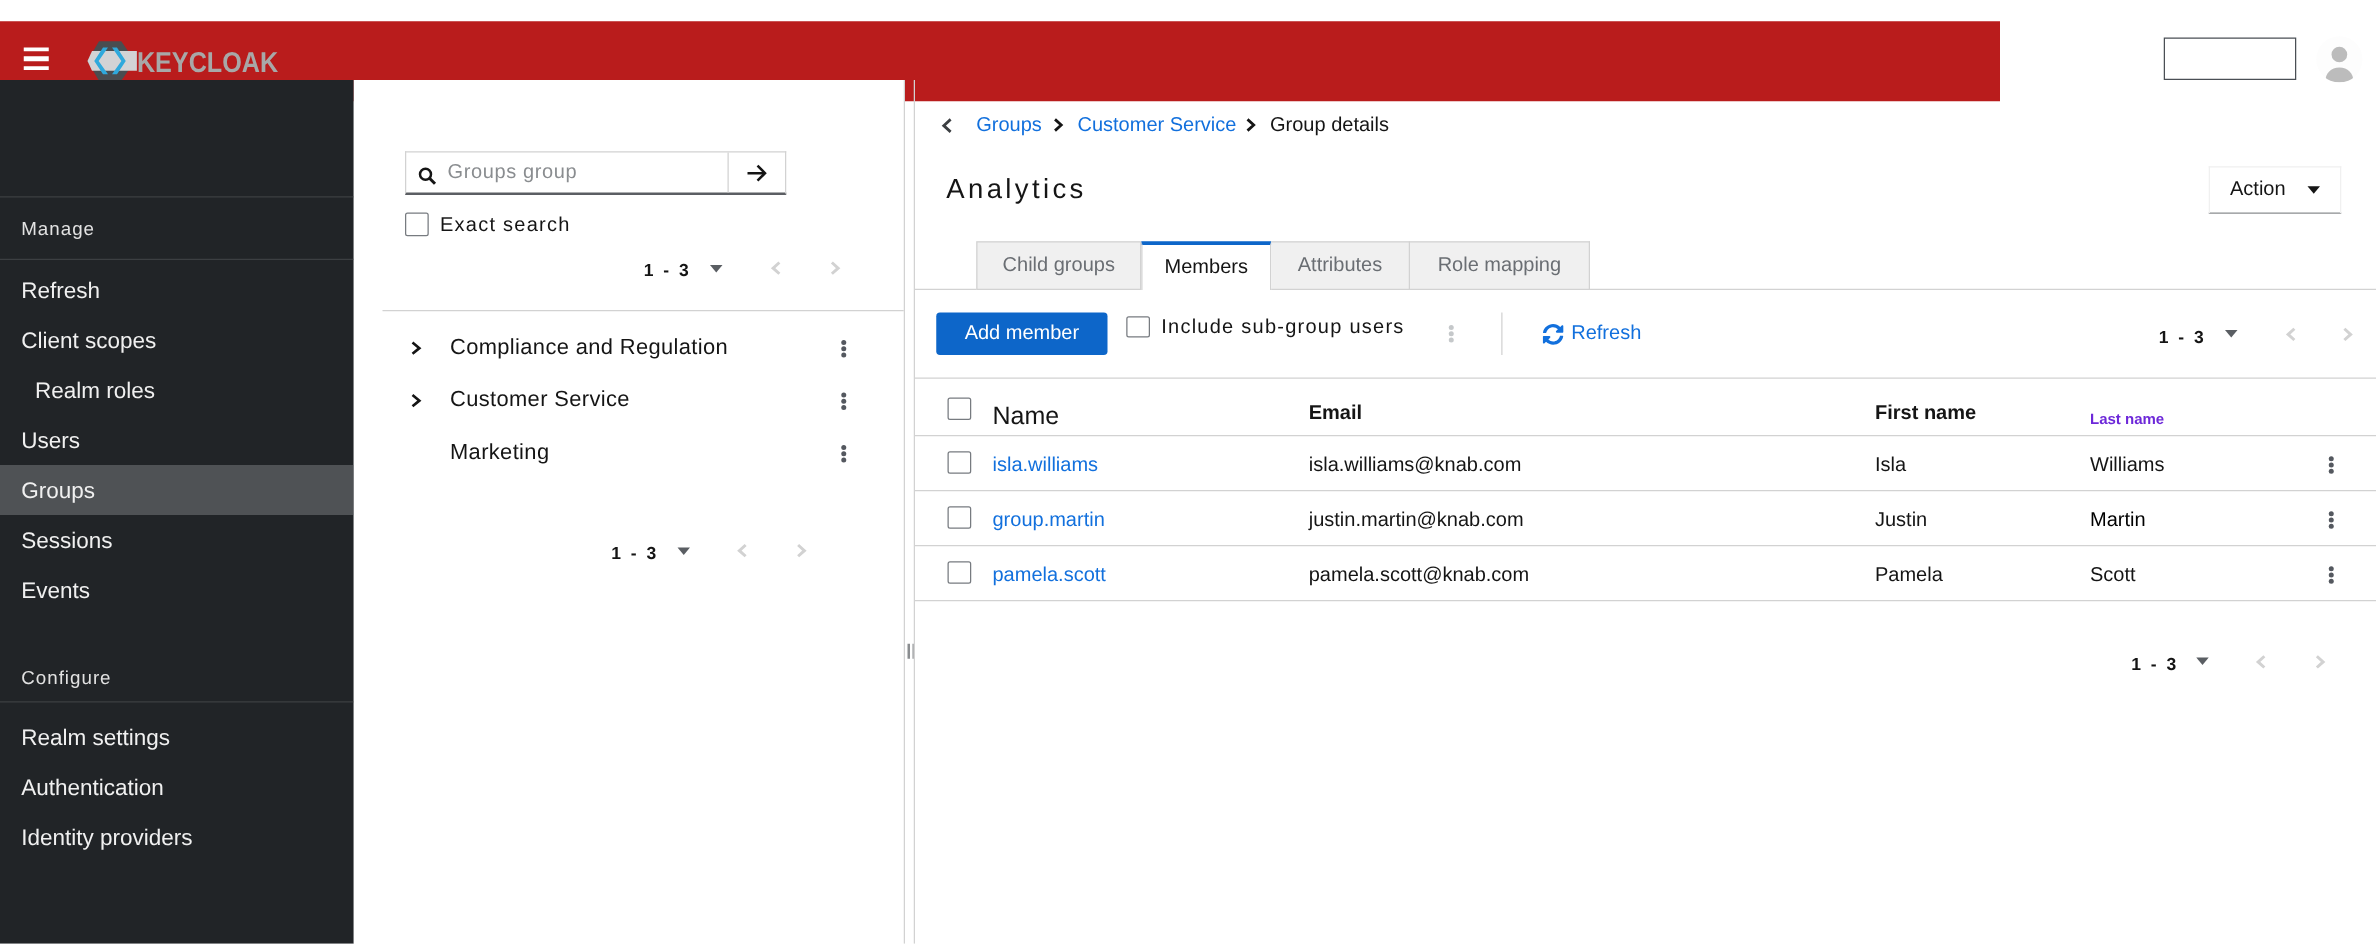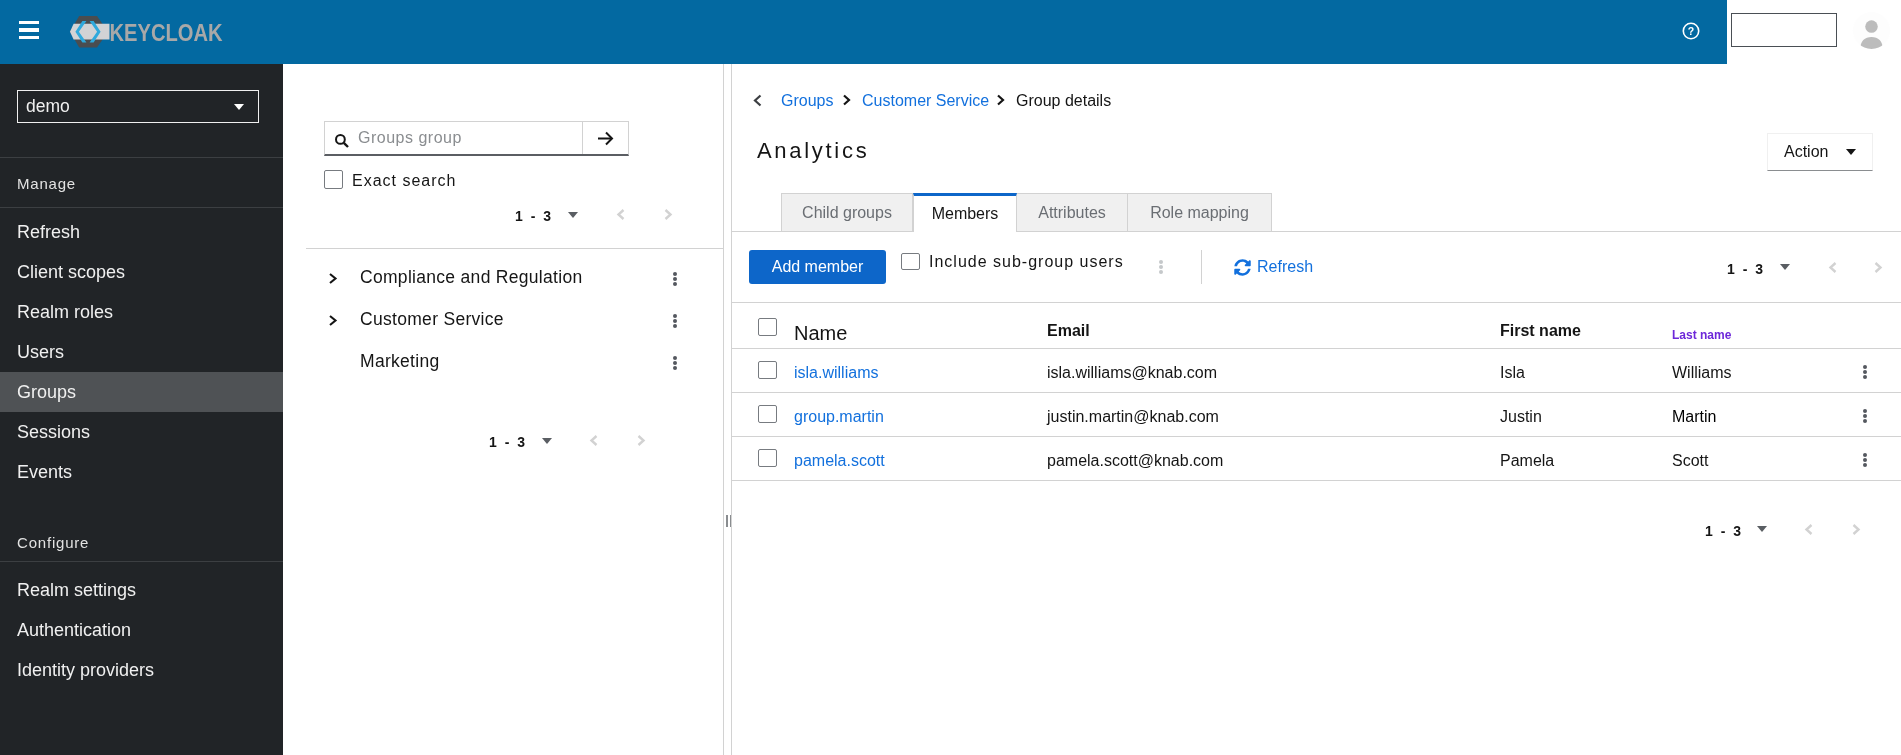--- a/index.html
+++ b/index.html
@@ -9,21 +9,21 @@
 .abs{position:absolute}
 .cv{display:flex;align-items:center}
 .caret{width:0;height:0;border-left:5px solid transparent;border-right:5px solid transparent;border-top:6px solid #5a5e63}
 .dot{width:4.2px;height:4.2px;border-radius:50%;background:#54585f;margin:0.75px 0}
 .link{color:#1270dd;text-decoration:none}
 </style>
 </head>
 <body>
 <div id="root">
 
-<div class="abs" style="left:0;top:0;width:1727px;height:64px;background:#0369a1">
+<div class="abs" style="left:0;top:17px;width:1600px;height:64px;background:#b91c1c">
 
   <div class="abs" style="left:19px;top:20.5px;width:20px;height:19px">
     <div style="height:3.5px;background:#fff"></div>
     <div style="height:3.5px;background:#fff;margin-top:4px"></div>
     <div style="height:3.5px;background:#fff;margin-top:4px"></div>
   </div>
 
   <svg class="abs" style="left:69px;top:13px" width="160" height="38" viewBox="0 0 160 38">
     <polygon points="1,18.7 10.2,3 28,3 39,18.7 28,34.5 10.2,34.5" fill="#4a4d50"></polygon>
     <polygon points="1,18.7 4.6,10.8 40.5,10.8 40.5,26.6 4.6,26.6" fill="#d2d3d5"></polygon>
@@ -44,31 +44,27 @@
 
   <div class="abs" style="left:1853px;top:12px;width:37px;height:37px;border-radius:50%;background:#fdfdfd;overflow:hidden">
     <svg width="37" height="37" viewBox="0 0 36 36">
       <circle cx="18" cy="14.2" r="6.1" fill="#bcbcbc"></circle>
       <path d="M7 36 C7 28.5 11.5 24.3 18 24.3 C24.5 24.3 29 28.5 29 36 Z" fill="#bcbcbc"></path>
     </svg>
   </div>
 </div>
 
 <div class="abs" style="left:0;top:64px;width:283px;height:691px;background:#212427;color:#f0f0f0">
-  <div class="abs cv" style="left:17px;top:26px;width:242px;height:33px;border:1px solid #f0f0f0;font-size:17.5px;padding:0 14px 0 8px;justify-content:space-between">
-    <span>demo</span>
-    <span class="caret" style="border-top-color:#fff"></span>
-  </div>
   <div class="abs" style="left:0;top:93px;width:283px;height:1px;background:#3c3f42"></div>
   <div class="abs" style="left:17px;top:111px;font-size:15px;letter-spacing:0.8px;color:#e2e2e2">Manage</div>
   <div class="abs" style="left:0;top:143px;width:283px;height:1px;background:#3c3f42"></div>
   <div class="abs" style="left:0;top:148px;width:283px;font-size:18px">
     <div style="height:40px;line-height:40px;padding-left:17px">Refresh</div>
     <div style="height:40px;line-height:40px;padding-left:17px">Client scopes</div>
-    <div style="height:40px;line-height:40px;padding-left:17px">Realm roles</div>
+    <div style="height:40px;line-height:40px;padding-left:28px">Realm roles</div>
     <div style="height:40px;line-height:40px;padding-left:17px">Users</div>
     <div style="height:40px;line-height:40px;padding-left:17px;background:#4f5255">Groups</div>
     <div style="height:40px;line-height:40px;padding-left:17px">Sessions</div>
     <div style="height:40px;line-height:40px;padding-left:17px">Events</div>
   </div>
   <div class="abs" style="left:17px;top:470px;font-size:15px;letter-spacing:0.8px;color:#e2e2e2">Configure</div>
   <div class="abs" style="left:0;top:497px;width:283px;height:1px;background:#3c3f42"></div>
   <div class="abs" style="left:0;top:506px;width:283px;font-size:18px">
     <div style="height:40px;line-height:40px;padding-left:17px">Realm settings</div>
     <div style="height:40px;line-height:40px;padding-left:17px">Authentication</div>

